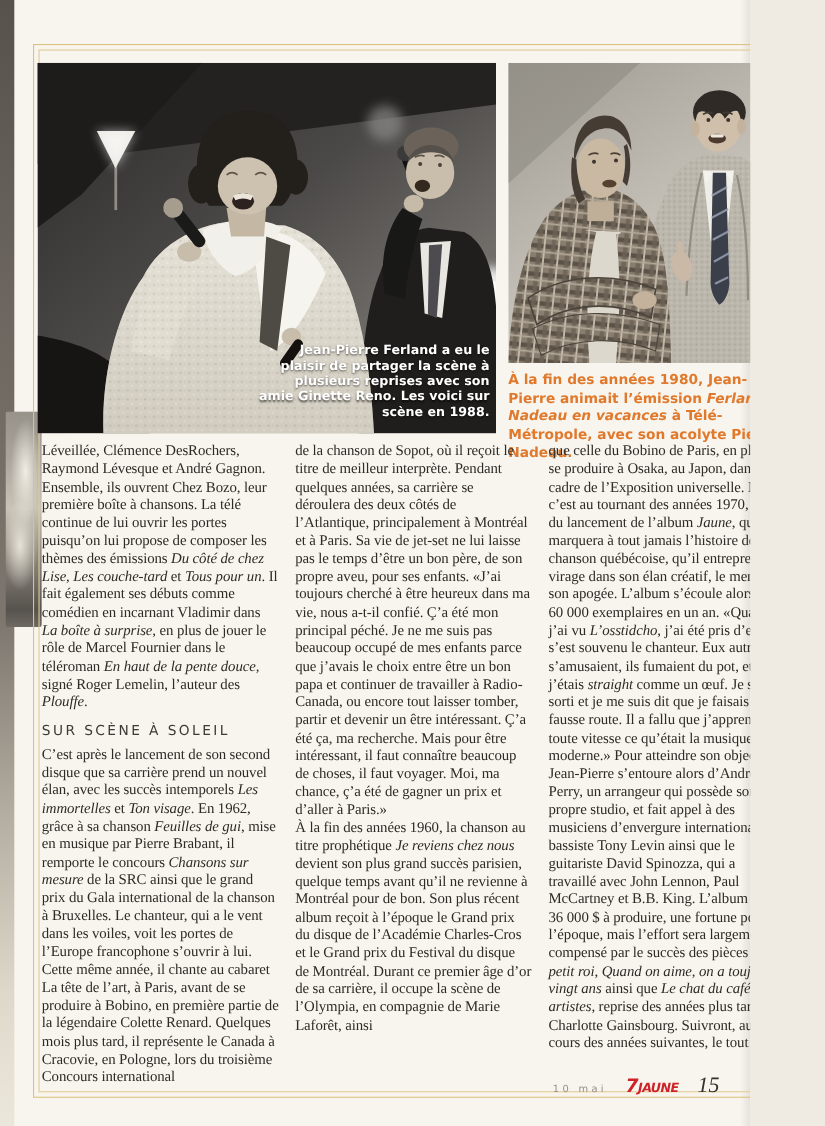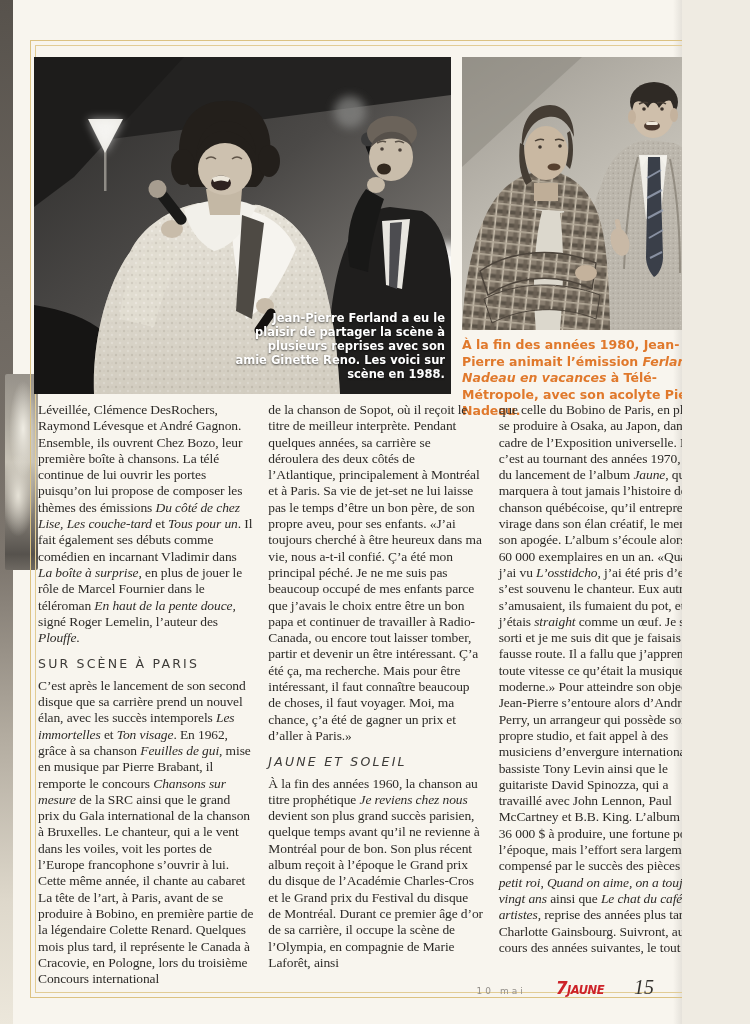--- a/index.html
+++ b/index.html
@@ -42,21 +42,21 @@
     display:grid;grid-template-columns:repeat(3,1fr);column-gap:15px;
     font-size:13.5px;line-height:16.3px;color:#2d2b28;letter-spacing:-0.1px;
     text-align:left;hyphens:auto;-webkit-hyphens:auto;}
   .body-p{margin:0;}
   .body-p i{font-style:italic;margin-top:30px;}
   .sec-h{font-family:"DejaVu Sans",sans-serif;font-size:12.5px;letter-spacing:2.2px;
     color:#3d3b38;margin:10px 0 5px 0;font-weight:400;white-space:nowrap;}
   .sec-h.it{font-style:italic;}
 
   
-  #footer{position:absolute;right:28px;top:976px;display:flex;align-items:baseline;gap:30px;}
+  #footer{position:absolute;right:28px;top:976px;display:flex;align-items:baseline;gap:17px;}
   .footer-date{font-family:"DejaVu Sans",sans-serif;font-size:9px;letter-spacing:3px;color:#94908a;}
   .brand{font-family:"DejaVu Sans",sans-serif;font-weight:bold;font-style:italic;color:#cd2329;letter-spacing:-0.5px;}
   .brand .seven{font-size:17px;}
   .brand .rest{font-size:11.5px;}
   .page-num{font-size:20px;font-style:italic;color:#34322e;}
 </style>
 </head>
 <body>
 
 <div id="page">
@@ -223,26 +223,25 @@
       <path d="M73,84 q5,-3 9,-1" stroke="#4a4036" stroke-width="1.4" fill="none"></path>
       <path d="M93,83 q5,-2 9,1" stroke="#4a4036" stroke-width="1.4" fill="none"></path>
     </svg>
   </div>
 
   <div class="duo-caption">À la fin des années 1980, Jean-Pierre animait l’émission <i>Ferland-Nadeau en vacances</i> à Télé-Métropole, avec son acolyte Pierre Nadeau.</div>
 
   <div id="article">
     <div class="col">
         <p class="body-p">Léveillée, Clémence DesRochers, Raymond Lévesque et André Gagnon. Ensemble, ils ouvrent Chez Bozo, leur première boîte à chansons. La télé continue de lui ouvrir les portes puisqu’on lui propose de composer les thèmes des émissions <i>Du côté de chez Lise, Les couche-tard</i> et <i>Tous pour un</i>. Il fait également ses débuts comme comédien en incarnant Vladimir dans <i>La boîte à surprise</i>, en plus de jouer le rôle de Marcel Fournier dans le téléroman <i>En haut de la pente douce,</i> signé Roger Lemelin, l’auteur des <i>Plouffe</i>.</p>
-        <div class="sec-h">SUR SCÈNE À PARIS</div>
+        <div class="sec-h">SUR SCÈNE À SOLEIL</div>
         <p class="body-p">C’est après le lancement de son second disque que sa carrière prend un nouvel élan, avec les succès intemporels <i>Les immortelles</i> et <i>Ton visage</i>. En 1962, grâce à sa chanson <i>Feuilles de gui</i>, mise en musique par Pierre Brabant, il remporte le concours <i>Chansons sur mesure</i> de la SRC ainsi que le grand prix du Gala international de la chanson à Bruxelles. Le chanteur, qui a le vent dans les voiles, voit les portes de l’Europe francophone s’ouvrir à lui. Cette même année, il chante au cabaret La tête de l’art, à Paris, avant de se produire à Bobino, en première partie de la légendaire Colette Renard. Quelques mois plus tard, il représente le Canada à Cracovie, en Pologne, lors du troisième Concours international</p>
       </div>
     <div class="col">
         <p class="body-p">de la chanson de Sopot, où il reçoit le titre de meilleur interprète. Pendant quelques années, sa carrière se déroulera des deux côtés de l’Atlantique, principalement à Montréal et à Paris. Sa vie de jet-set ne lui laisse pas le temps d’être un bon père, de son propre aveu, pour ses enfants. «J’ai toujours cherché à être heureux dans ma vie, nous a-t-il confié. Ç’a été mon principal péché. Je ne me suis pas beaucoup occupé de mes enfants parce que j’avais le choix entre être un bon papa et continuer de travailler à Radio-Canada, ou encore tout laisser tomber, partir et devenir un être intéressant. Ç’a été ça, ma recherche. Mais pour être intéressant, il faut connaître beaucoup de choses, il faut voyager. Moi, ma chance, ç’a été de gagner un prix et d’aller à Paris.»</p>
-        <div class="sec-h it">JAUNE ET SOLEIL</div>
         <p class="body-p">À la fin des années 1960, la chanson au titre prophétique <i>Je reviens chez nous</i> devient son plus grand succès parisien, quelque temps avant qu’il ne revienne à Montréal pour de bon. Son plus récent album reçoit à l’époque le Grand prix du disque de l’Académie Charles-Cros et le Grand prix du Festival du disque de Montréal. Durant ce premier âge d’or de sa carrière, il occupe la scène de l’Olympia, en compagnie de Marie Laforêt, ainsi</p>
       </div>
     <div class="col">
         <p class="body-p">que celle du Bobino de Paris, en plus de se produire à Osaka, au Japon, dans le cadre de l’Exposition universelle. Mais c’est au tournant des années 1970, lors du lancement de l’album <i>Jaune</i>, qui marquera à tout jamais l’histoire de la chanson québécoise, qu’il entreprend un virage dans son élan créatif, le menant à son apogée. L’album s’écoule alors à 60&nbsp;000 exemplaires en un an. «Quand j’ai vu <i>L’osstidcho</i>, j’ai été pris d’envie, s’est souvenu le chanteur. Eux autres s’amusaient, ils fumaient du pot, et moi, j’étais <i>straight</i> comme un œuf. Je suis sorti et je me suis dit que je faisais fausse route. Il a fallu que j’apprenne à toute vitesse ce qu’était la musique moderne.» Pour atteindre son objectif, Jean-Pierre s’entoure alors d’André Perry, un arrangeur qui possède son propre studio, et fait appel à des musiciens d’envergure internationale, le bassiste Tony Levin ainsi que le guitariste David Spinozza, qui a travaillé avec John Lennon, Paul McCartney et B.B. King. L’album coûte 36&nbsp;000&nbsp;$ à produire, une fortune pour l’époque, mais l’effort sera largement compensé par le succès des pièces <i>Le petit roi</i>, <i>Quand on aime, on a toujours vingt ans</i> ainsi que <i>Le chat du café des artistes</i>, reprise des années plus tard par Charlotte Gainsbourg. Suivront, au cours des années suivantes, le tout</p>
       </div>
   </div>
 
   <div id="footer">
     <span class="footer-date">10 mai</span>
     <span class="brand"><span class="seven">7</span><span class="rest">JAUNE</span></span>

